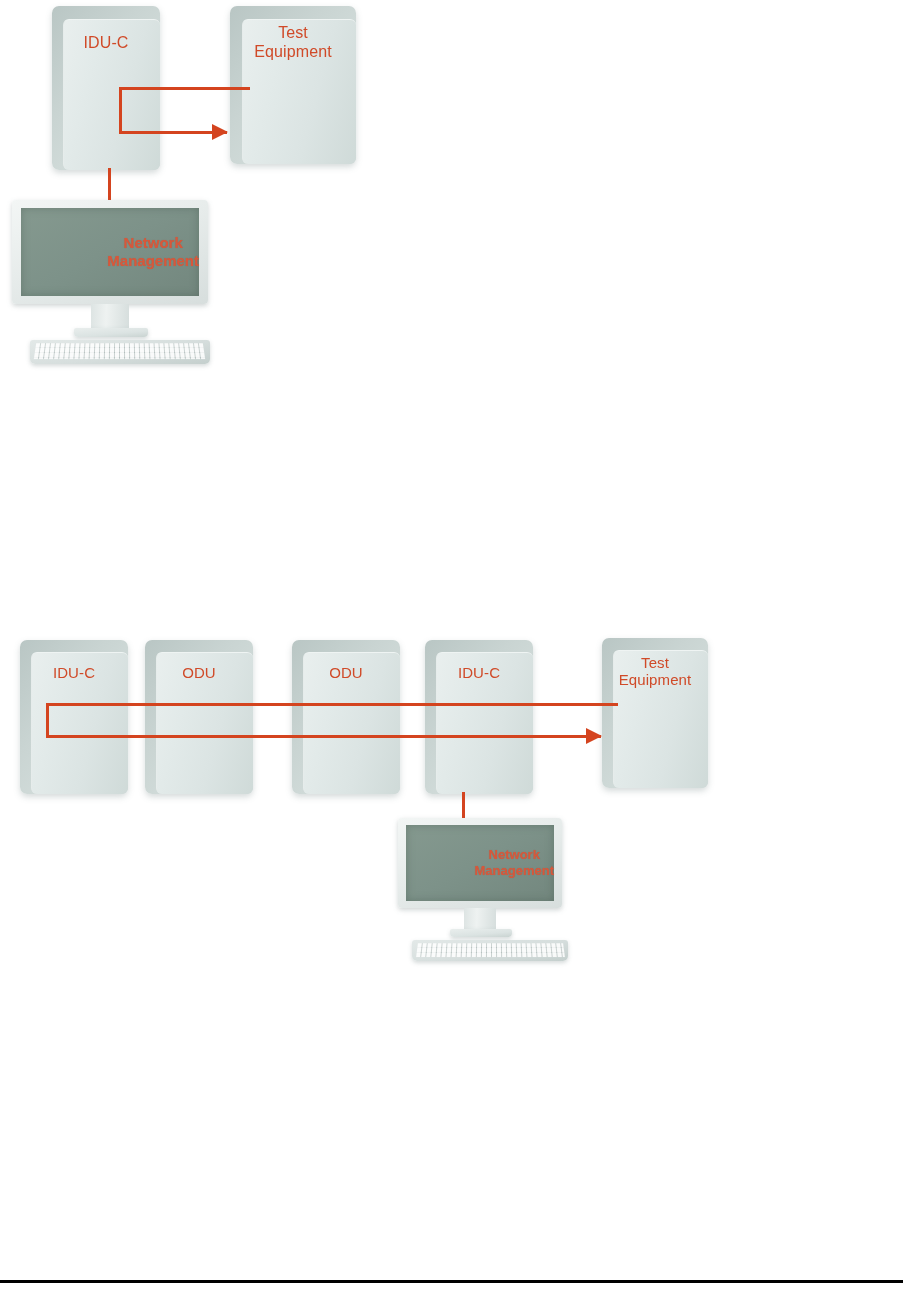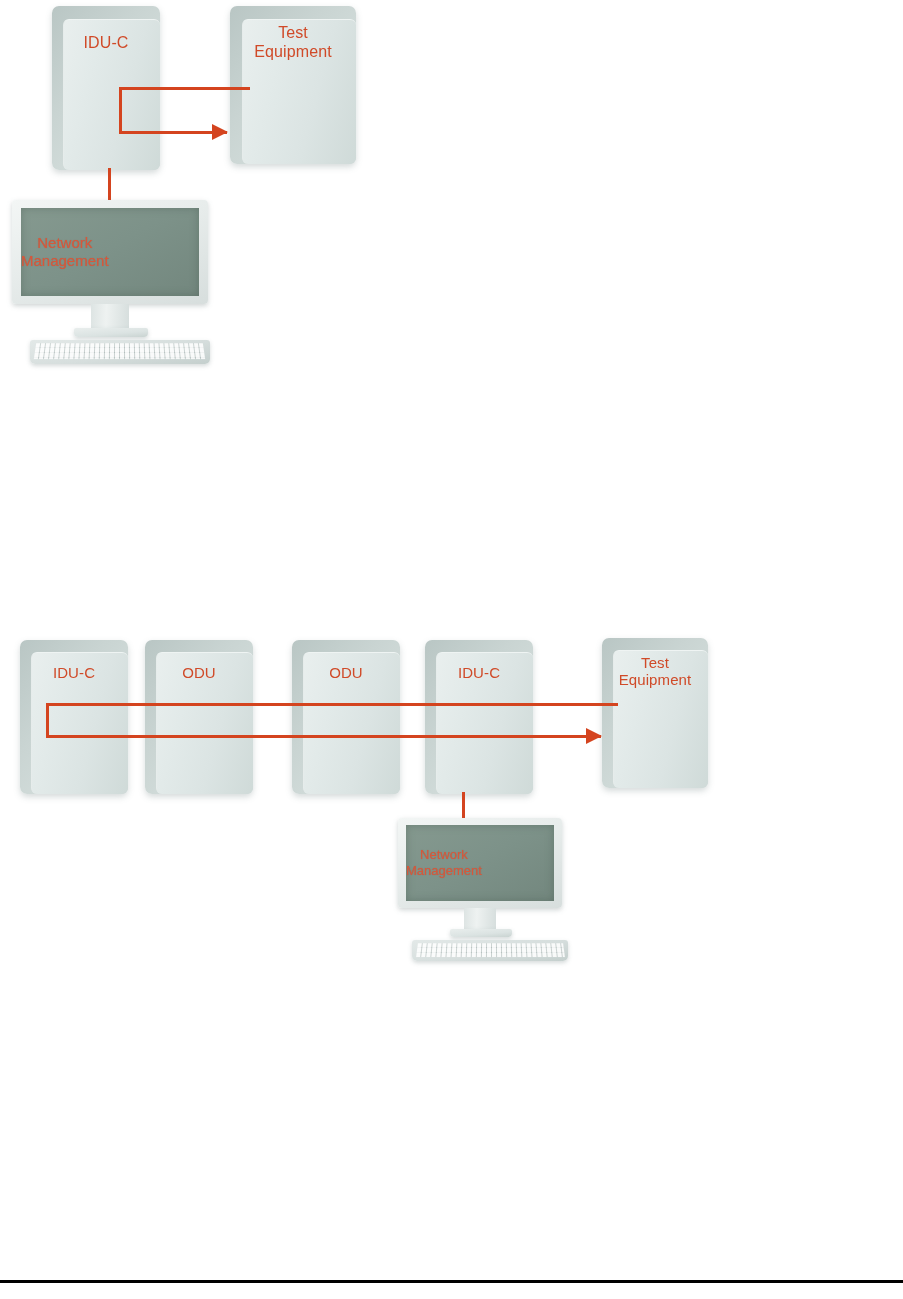--- a/index.html
+++ b/index.html
@@ -89,21 +89,22 @@
     background: linear-gradient(160deg, #f3f6f5 0%, #e7eceb 45%, #d7dedd 100%);
     box-shadow: 0 2px 5px rgba(120,135,135,0.35);
     box-sizing: border-box;
   }
   .monitor .screen {
     position: absolute;
     background: linear-gradient(150deg, #85998f 0%, #7d9289 48%, #73877e 100%);
     box-shadow: inset 0 0 9px rgba(60,80,70,0.35);
     display: flex;
     align-items: center;
-    justify-content: flex-start;
+    justify-content: flex-end;
+    font-weight: bold;
   }
   .monitor .screen-label {
     color: #d9573a;
     text-align: center;
     line-height: 1.2;
     white-space: pre-line;
     text-shadow: 0 0 1px rgba(160,60,30,0.4);
   }
   .monitor .neck {
     position: absolute;

